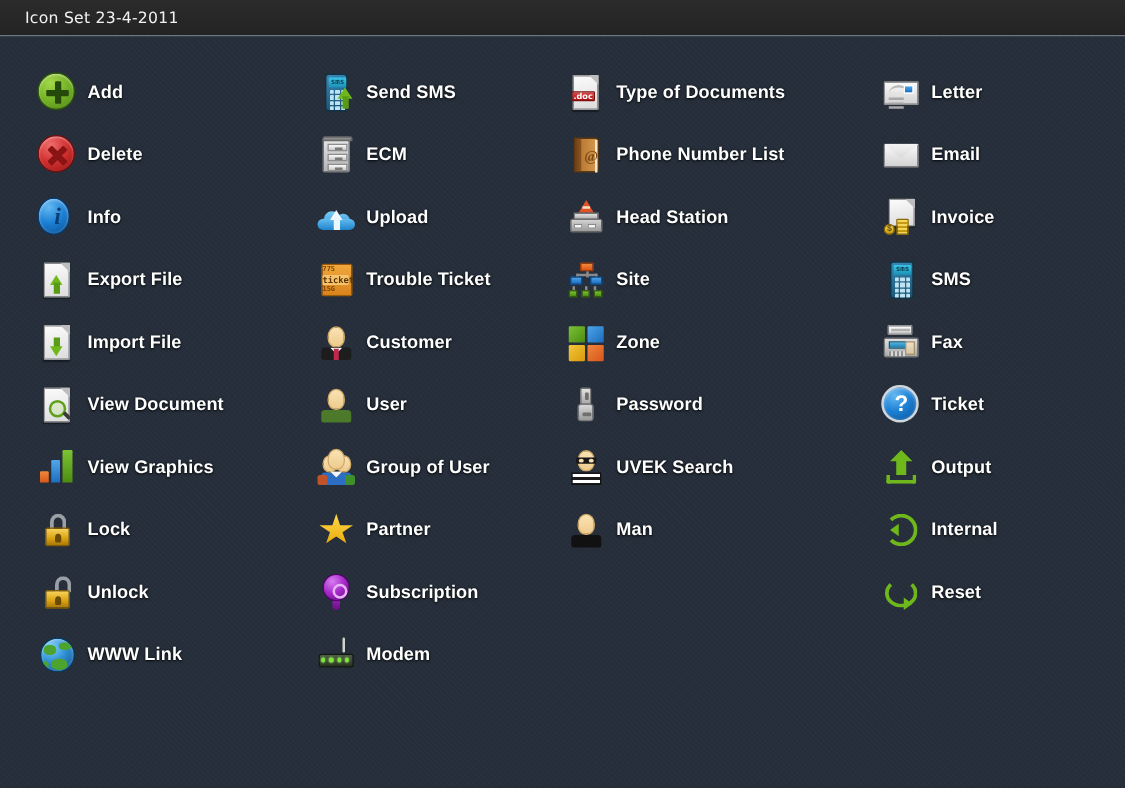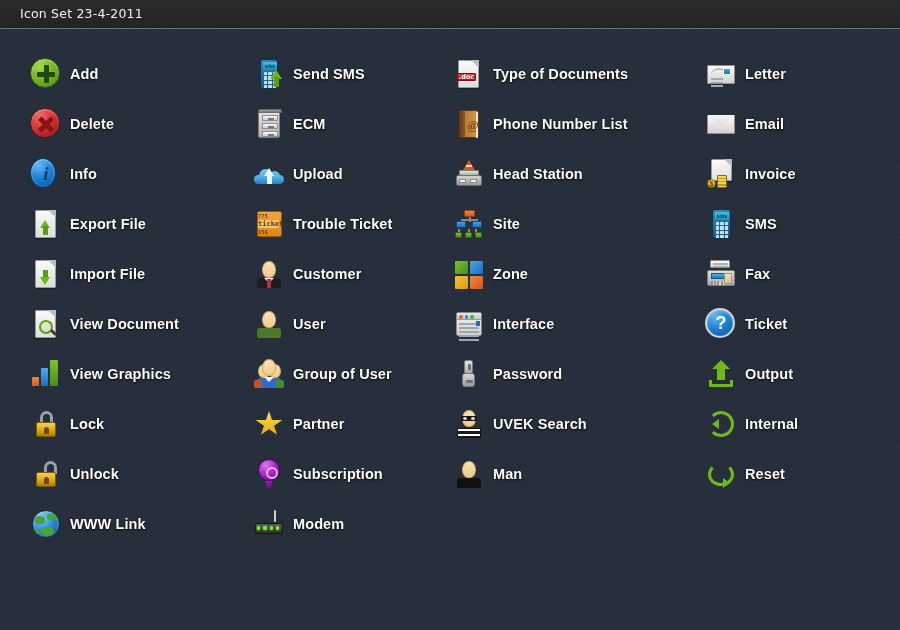--- a/index.html
+++ b/index.html
@@ -667,41 +667,20 @@
     <div class="row">
       <div class="ico">
         <div class="q q1"></div>
           <div class="q q2"></div>
         <div class="q q3"></div>
           <div class="q q4"></div>
       </div>
       <div class="lbl">Zone</div>
     </div>
 
-    <div class="row">
-      <div class="ico">
-        <div class="win">
-          <div class="bar2"></div>
-          <div class="dots">
-              <i style="background:#e0662c"></i>
-              <i style="background:#2e86d6"></i>
-              <i style="background:#5aa82c"></i>
-            </div>
-          <div class="lines">
-              <i></i>
-              <i></i>
-              <i></i>
-              <i></i>
-              <i></i>
-            </div>
-          <div class="accent"></div>
-        </div>
-      </div>
-      <div class="lbl">Interface</div>
-    </div>
 
     <div class="row">
       <div class="ico">
         <div class="keyHead"></div>
           <div class="keyBody"></div>
       </div>
       <div class="lbl">Password</div>
     </div>
 
     <div class="row">

